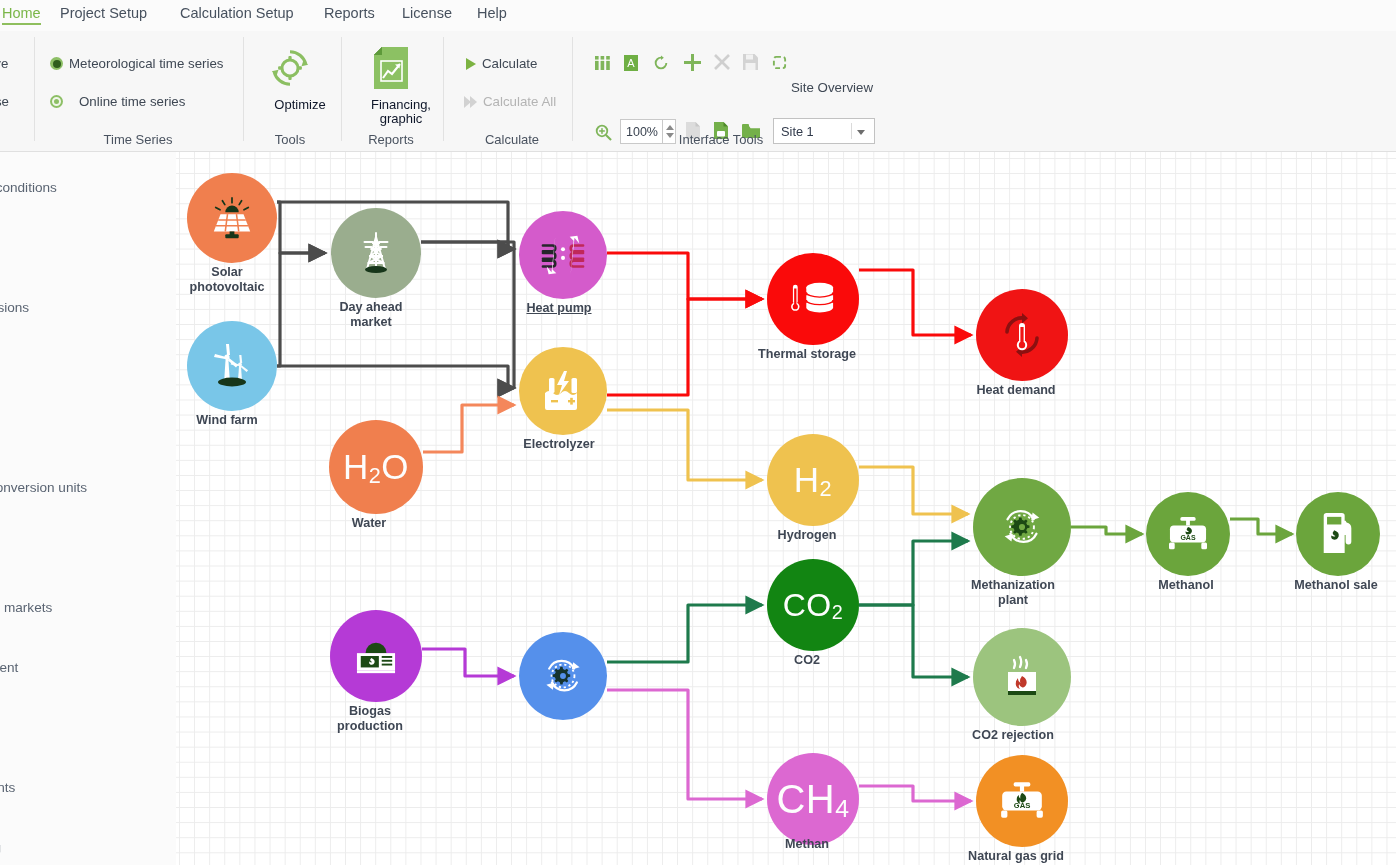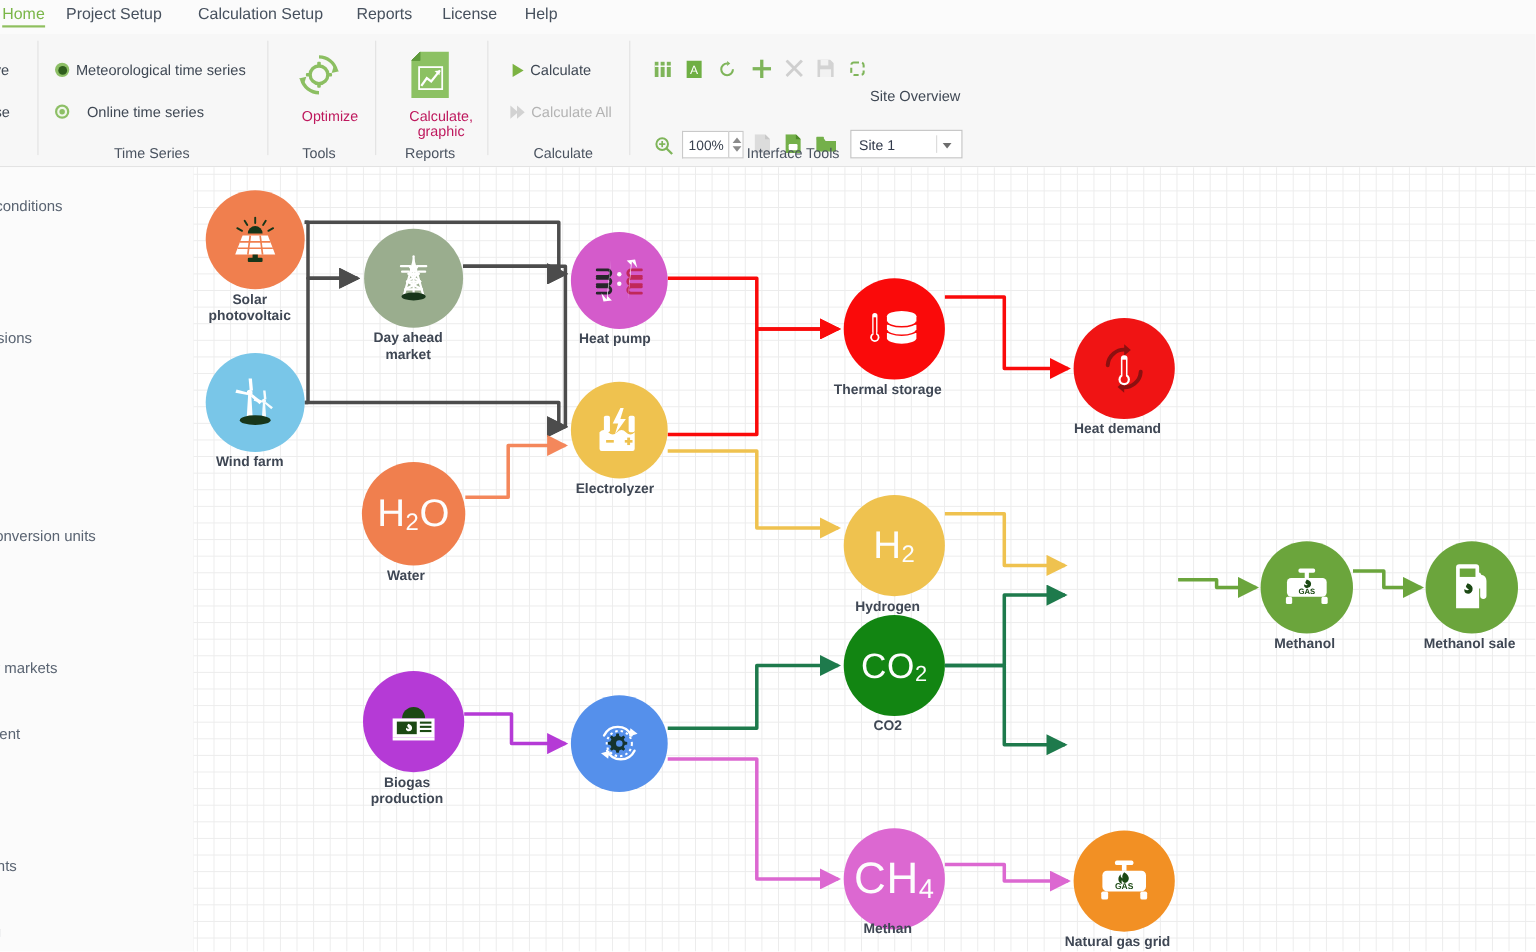--- a/index.html
+++ b/index.html
@@ -19,21 +19,21 @@
   .rtab.active .uline{position:absolute;left:0;right:0;bottom:-4px;height:2px;background:#8fbf5e;}
 
   #ribbon-body{position:absolute;left:0;top:31px;width:1396px;height:121px;background:#f7f7f7;}
   .sep{position:absolute;top:6px;width:1px;height:104px;background:#e2e2e2;}
   .grp-label{position:absolute;font-size:13px;color:#4a5360;text-align:center;white-space:nowrap;}
 
   .ritem{position:absolute;display:flex;align-items:center;gap:6px;font-size:13.3px;color:#3f4854;white-space:nowrap;cursor:default;}
   .ritem.disabled{color:#b4b4b4;}
 
   .bigbtn{position:absolute;display:flex;flex-direction:column;align-items:center;width:92px;cursor:default;}
-  .bigbtn .lbl{font-size:13px;color:#be185d;text-align:center;line-height:13.5px;margin-top:3px;margin-left:20px;}
+  .bigbtn .lbl{font-size:13px;color:#0f172a;text-align:center;line-height:13.5px;margin-top:3px;margin-left:20px;}
 
   .ico{display:inline-block;flex:0 0 auto;}
 
   
   .cir-ico{width:13px;height:13px;border-radius:50%;background:#8dbf66;position:relative;}
   .cir-ico:after{content:"";position:absolute;left:2.5px;top:2.5px;width:8px;height:8px;border-radius:50%;background:#2f5e1d;}
   .cir-ico.ring:after{background:transparent;border:2px solid #f0f6ea;border-radius:50%;width:5px;height:5px;left:2px;top:2px;}
 
   .playtri{width:0;height:0;border-left:10px solid #7cb342;border-top:6px solid transparent;border-bottom:6px solid transparent;}
   .playtri2{width:0;height:0;border-left:7px solid #d2d2d2;border-top:6px solid transparent;border-bottom:6px solid transparent;}
@@ -136,21 +136,21 @@
       <span class="ico">
         <svg width="42" height="46" viewBox="0 0 42 46">
           <path d="M12 2 H38 V44 H4 V10 Z" fill="#8CC163"></path>
           <path d="M12 2 L4 10 H12 Z" fill="#3E7A1E"></path>
           <path d="M12 2 V10 H4 Z" fill="#5E9A3A"></path>
           <rect x="11" y="16" width="21" height="20" fill="none" stroke="#ffffff" stroke-width="1.6"></rect>
           <polyline points="13,33 18,26 22,29 30,19" fill="none" stroke="#ffffff" stroke-width="2.1"></polyline>
           <polygon points="30,19 25,19.5 29.5,23.5" fill="#ffffff"></polygon>
         </svg>
       </span>
-      <span class="lbl" style="white-space:pre-line;">Calculate,
+      <span class="lbl" style="white-space:pre-line;">Financing,
 graphic</span>
     </div>
     <div class="grp-label" style="left:345px;top:101px;width:92px;">Reports</div>
     <div class="sep" style="left:443px;"></div>
 
     <div class="ritem" style="left:466px;top:25px;">
       <span class="ico playtri"></span>
       <span>Calculate</span>
     </div>
     <div class="ritem disabled" style="left:464px;top:63px;">
@@ -448,21 +448,21 @@
           <path d="M48 14 H38 a3 3 0 0 0 0 6 H48"></path>
           <path d="M48 22 H38 a3 3 0 0 0 0 6 H48"></path>
           <path d="M48 30 H38 a3 3 0 0 0 0 6 H48"></path>
         </g>
         <circle cx="27" cy="18" r="2.1" fill="#ffffff"></circle>
         <circle cx="27" cy="27" r="2.1" fill="#ffffff"></circle>
         <path d="M19 4 L15 42 L10 36 L12 44 L20 43 L16 39" fill="#ffffff"></path>
         <path d="M35 44 L39 6 L44 12 L42 4 L34 5 L38 9" fill="#ffffff"></path>
       </svg>
     </div>
-    <div class="nlabel" style="top:90px;">Heat pump</div>
+    <div class="nlabel" style="top:90px;text-decoration:underline;">Heat pump</div>
   </div>
 
   <div class="node" style="left:343px;top:195px;width:88px;height:88px;">
     <div class="disc" style="left:0;top:0;width:88px;height:88px;background:#EFC24F;">
       <svg width="48" height="48" viewBox="0 0 48 48">
         <path d="M6 26 q4 -4 8 0 q4 4 8 0 q4 -4 8 0 q4 4 8 0 V41 a2 2 0 0 1 -2 2 H8 a2 2 0 0 1 -2 -2 Z" fill="#ffffff"></path>
         <rect x="10" y="11" width="5.5" height="15" rx="1.6" fill="#ffffff"></rect>
         <rect x="32.5" y="11" width="5.5" height="15" rx="1.6" fill="#ffffff"></rect>
         <path d="M25 4 L18 18 H23 L20 28 L30 14 H25 L28 4 Z" fill="#ffffff"></path>
         <rect x="12" y="33" width="7" height="2.4" fill="#EFC24F"></rect>
@@ -515,35 +515,69 @@
         <path d="M25 47 l-6 -5.2 6 -5.2 z" fill="#8C1010"></path>
         <rect x="22" y="13" width="6" height="20" rx="3" fill="#ffffff"></rect>
         <circle cx="25" cy="35" r="5.2" fill="#ffffff"></circle>
         <rect x="23.4" y="17" width="3.2" height="18" fill="#F01414"></rect>
         <circle cx="25" cy="35" r="3.2" fill="#F01414"></circle>
       </svg>
     </div>
     <div class="nlabel" style="top:94px;">Heat demand</div>
   </div>
 
-  <div class="node" style="left:591px;top:298px;width:92px;height:92px;text-decoration:underline;">
+  <div class="node" style="left:591px;top:282px;width:92px;height:92px;text-decoration:underline;">
     <div class="disc" style="left:0;top:0;width:92px;height:92px;background:#EFC24F;">
       <span class="chem" style="font-size:35px;">H<sub>2</sub></span>
     </div>
     <div class="nlabel" style="top:94px;">Hydrogen</div>
   </div>
 
   <div class="node" style="left:591px;top:407px;width:92px;height:92px;">
     <div class="disc" style="left:0;top:0;width:92px;height:92px;background:#128512;">
       <span class="chem" style="font-size:32px;">CO<sub>2</sub></span>
     </div>
     <div class="nlabel" style="top:94px;">CO2</div>
   </div>
 
-
+  <div class="node" style="left:797px;top:326px;width:98px;height:98px;">
+    <div class="disc" style="left:0;top:0;width:98px;height:98px;background:#70A843;">
+      <svg width="54" height="50" viewBox="0 0 56 52">
+        <g fill="none" stroke="#ffffff" stroke-width="2.4" stroke-linecap="round">
+          <path d="M13 18 A15 15 0 0 1 40 18"></path>
+          <path d="M43 33 A15 15 0 0 1 16 33"></path>
+        </g>
+        <g fill="none" stroke="#ffffff" stroke-width="2" stroke-dasharray="2.4 3">
+          <circle cx="28" cy="26" r="12.4"></circle>
+        </g>
+        <path d="M39 11 l7 5.4 -8.4 2.6 z" fill="#ffffff"></path>
+        <path d="M17 41 l-7 -5.4 8.4 -2.6 z" fill="#ffffff"></path>
+        <path d="M28 18.5 l2.1 1 2-1.4 1.7 1.7 -1.4 2 1 2.1 2.4 .5 v2.4 l-2.4 .5 -1 2.1 1.4 2 -1.7 1.7 -2-1.4 -2.1 1 -.5 2.4 h-2.4 l-.5 -2.4 -2.1 -1 -2 1.4 -1.7 -1.7 1.4 -2 -1 -2.1 -2.4 -.5 v-2.4 l2.4 -.5 1 -2.1 -1.4 -2 1.7 -1.7 2 1.4 2.1 -1 .5 -2.4 h2.4 z" fill="#1C4914"></path>
+        <circle cx="28" cy="26" r="3.2" fill="#70A843"></circle>
+      </svg>
+    </div>
+    <div class="nlabel" style="top:100px;">Methanization
+plant</div>
+  </div>
+
+  <div class="node" style="left:797px;top:476px;width:98px;height:98px;">
+    <div class="disc" style="left:0;top:0;width:98px;height:98px;background:#9CC47E;">
+      <svg width="50" height="50" viewBox="0 0 50 50">
+        <g fill="none" stroke="#ffffff" stroke-width="2.3" stroke-linecap="round">
+          <path d="M17 16 q2 -4 0 -8"></path>
+              <path d="M23 15 q2.4 -5 0 -10"></path>
+              <path d="M29 16 q2 -4 0 -8"></path>
+        </g>
+        <rect x="11" y="20" width="28" height="20" fill="#ffffff"></rect>
+        <rect x="11" y="39" width="28" height="4" fill="#1C4914"></rect>
+        <path d="M25 24 q-3 4 -1.5 7 q-3 -2 -2.5 -5 q-3 3.5 -2 7.5 q1 3 4 3.5 q-2 -2.5 -0.8 -4.8 q0.6 2.6 3.2 3.4 q3.4 -0.6 4.2 -4.4 q0.6 -4.4 -4.6 -7.2 z" fill="#C0392B"></path>
+      </svg>
+    </div>
+    <div class="nlabel" style="top:100px;">CO2 rejection</div>
+  </div>
 
   <div class="node" style="left:970px;top:340px;width:84px;height:84px;">
     <div class="disc" style="left:0;top:0;width:84px;height:84px;background:#6BA53C;">
       <svg width="44" height="38" viewBox="0 0 46 40">
         <rect x="15" y="2" width="16" height="4" rx="1.6" fill="#ffffff"></rect>
         <rect x="21" y="5" width="4" height="6" fill="#ffffff"></rect>
         <path d="M8 11 H38 a4 4 0 0 1 4 4 v10 a4 4 0 0 1 -4 4 H8 a4 4 0 0 1 -4 -4 V15 a4 4 0 0 1 4 -4 z" fill="#ffffff"></path>
         <rect x="3" y="29" width="6" height="7" rx="1.6" fill="#ffffff"></rect>
         <rect x="37" y="29" width="6" height="7" rx="1.6" fill="#ffffff"></rect>
         <path d="M23 12.5 q5 1.5 4 5.5 q-1 3 -4.5 2.5 q-2.5 -0.6 -2 -3.5 q2 1.5 3.5 0.5 q-2 -0.5 -2.5 -2.5 z" fill="#1C4914"></path>

